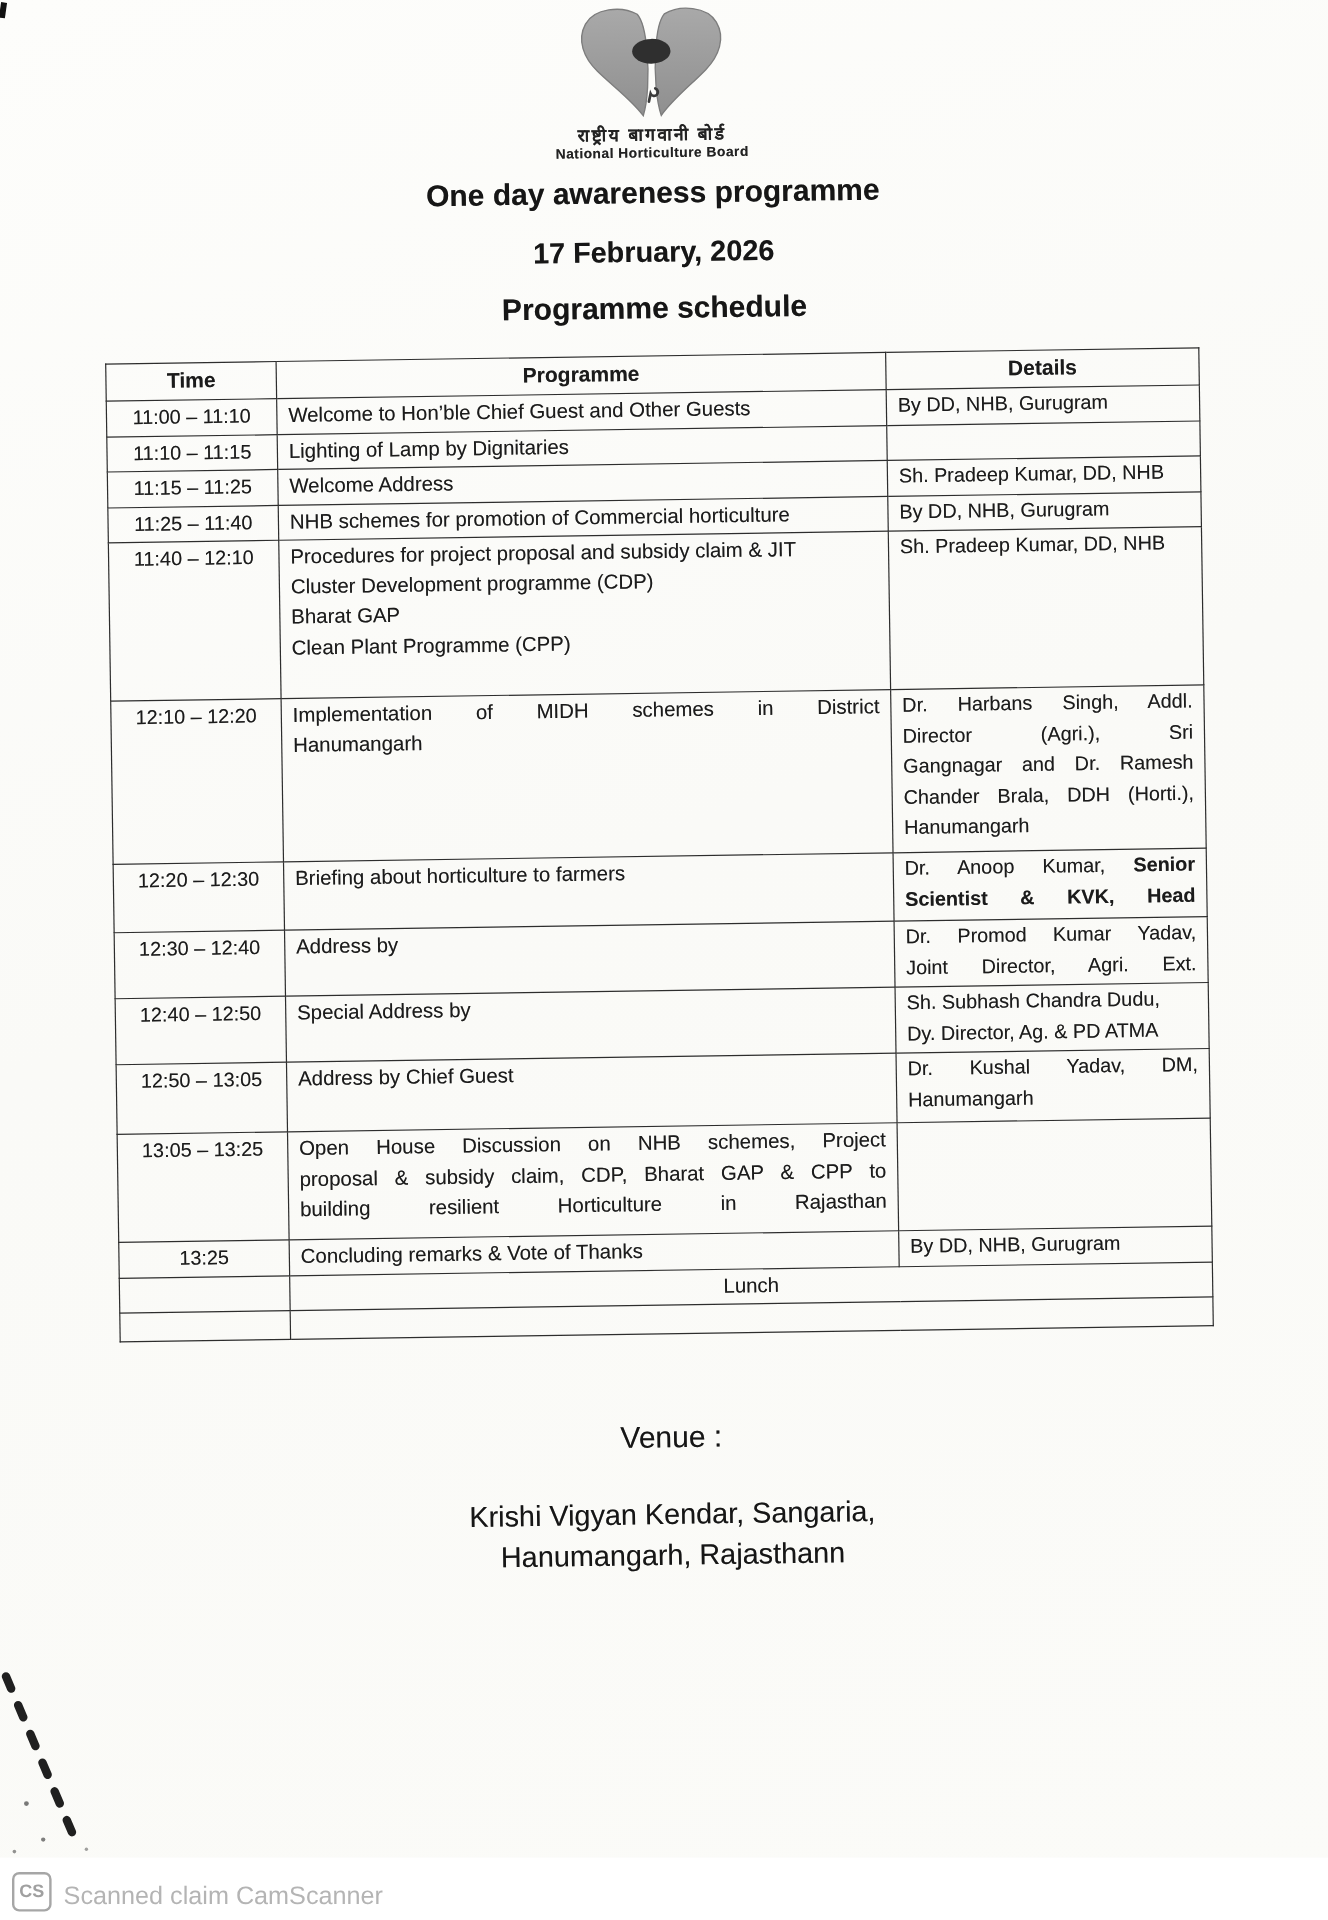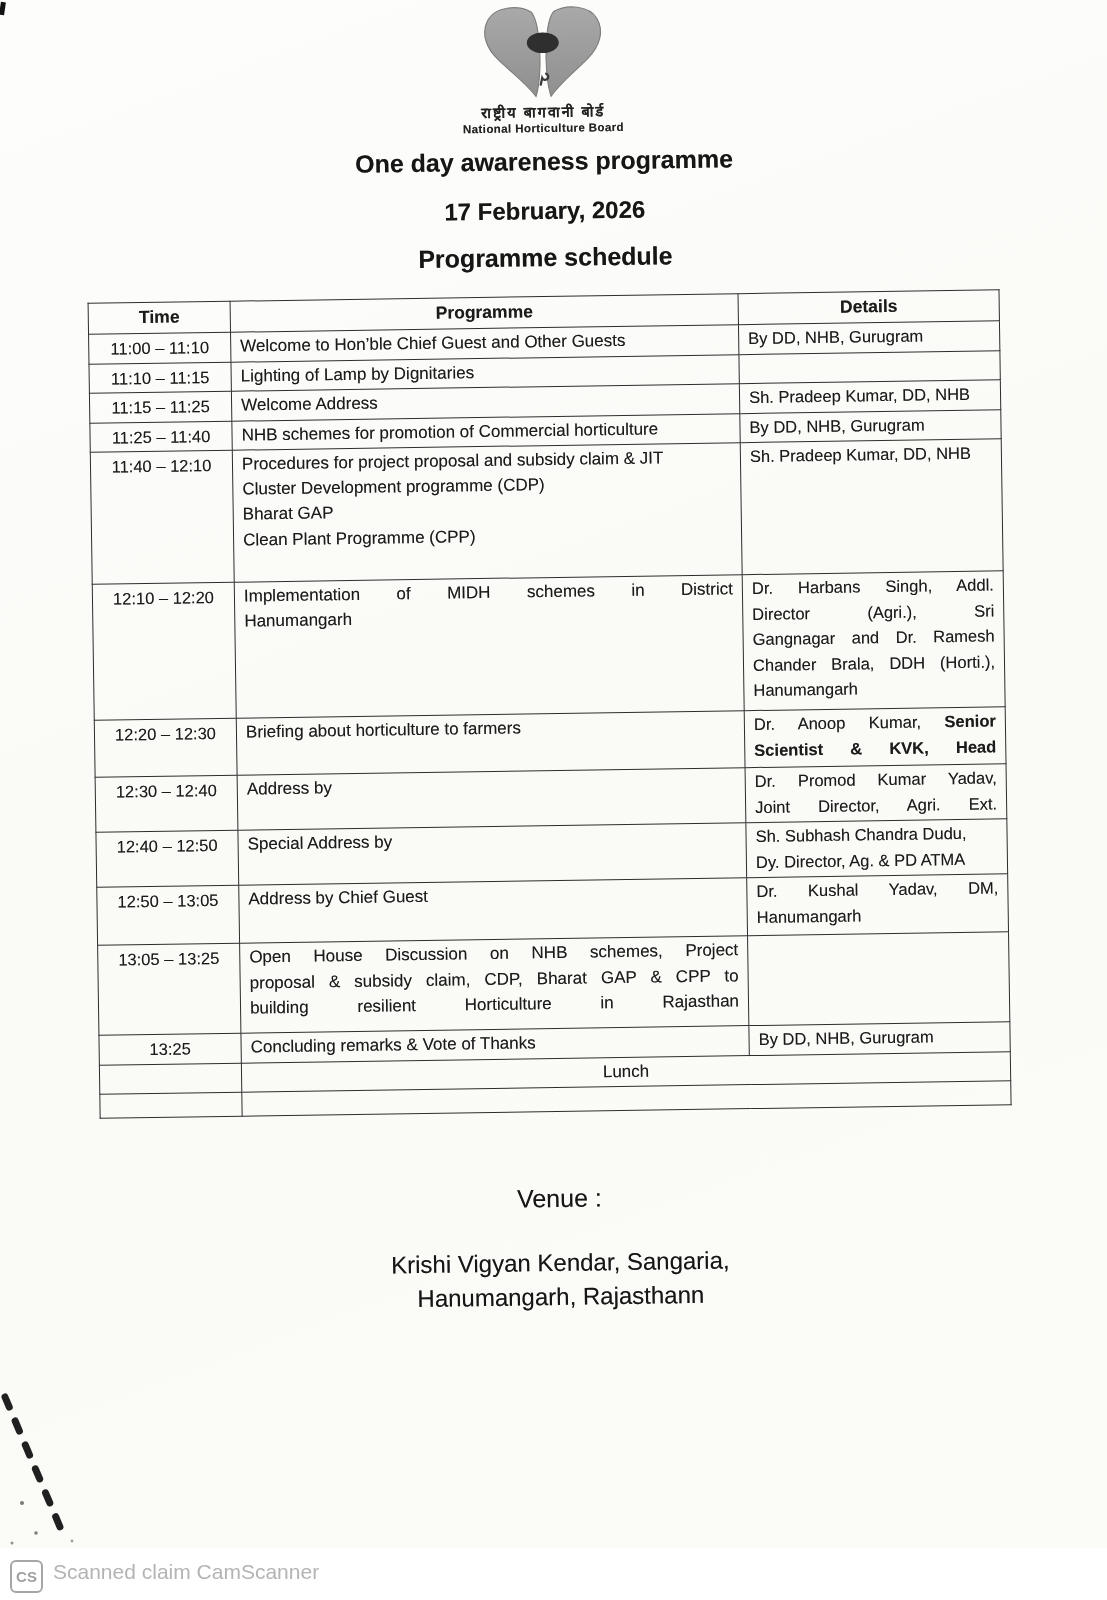--- a/index.html
+++ b/index.html
@@ -47,21 +47,21 @@
   .v1{top:1249px;}
   .v2{top:1283px;}
 
   
   .corner-mark{position:absolute;left:0;top:2px;width:5px;height:13px;background:#121212;transform:rotate(8deg);}
   .smudge{position:absolute;left:0;top:1385px;width:170px;height:190px;}
   .edge-line{position:absolute;top:1556px;right:0;width:120px;height:2px;background:#4d4d4d;transform:rotate(-1.2deg);}
 
   
   .footer-bar{position:absolute;left:0;bottom:0;width:100%;height:52px;background:#ffffff;}
-  .cs-row{position:absolute;left:10px;top:1560px;display:flex;align-items:flex-start;gap:10px;}
+  .cs-row{position:absolute;left:10px;top:1560px;display:flex;align-items:flex-end;gap:10px;}
   .cs-badge{
     width:29px;height:29px;border:2.5px solid #a6a6a6;border-radius:6px;
     color:#a0a0a0;font-weight:bold;font-size:15px;
     display:flex;align-items:center;justify-content:center;background:#fff;
   }
   .cs-text{color:#b4b4b4;font-size:21px;}
 </style>
 </head>
 <body>
 

